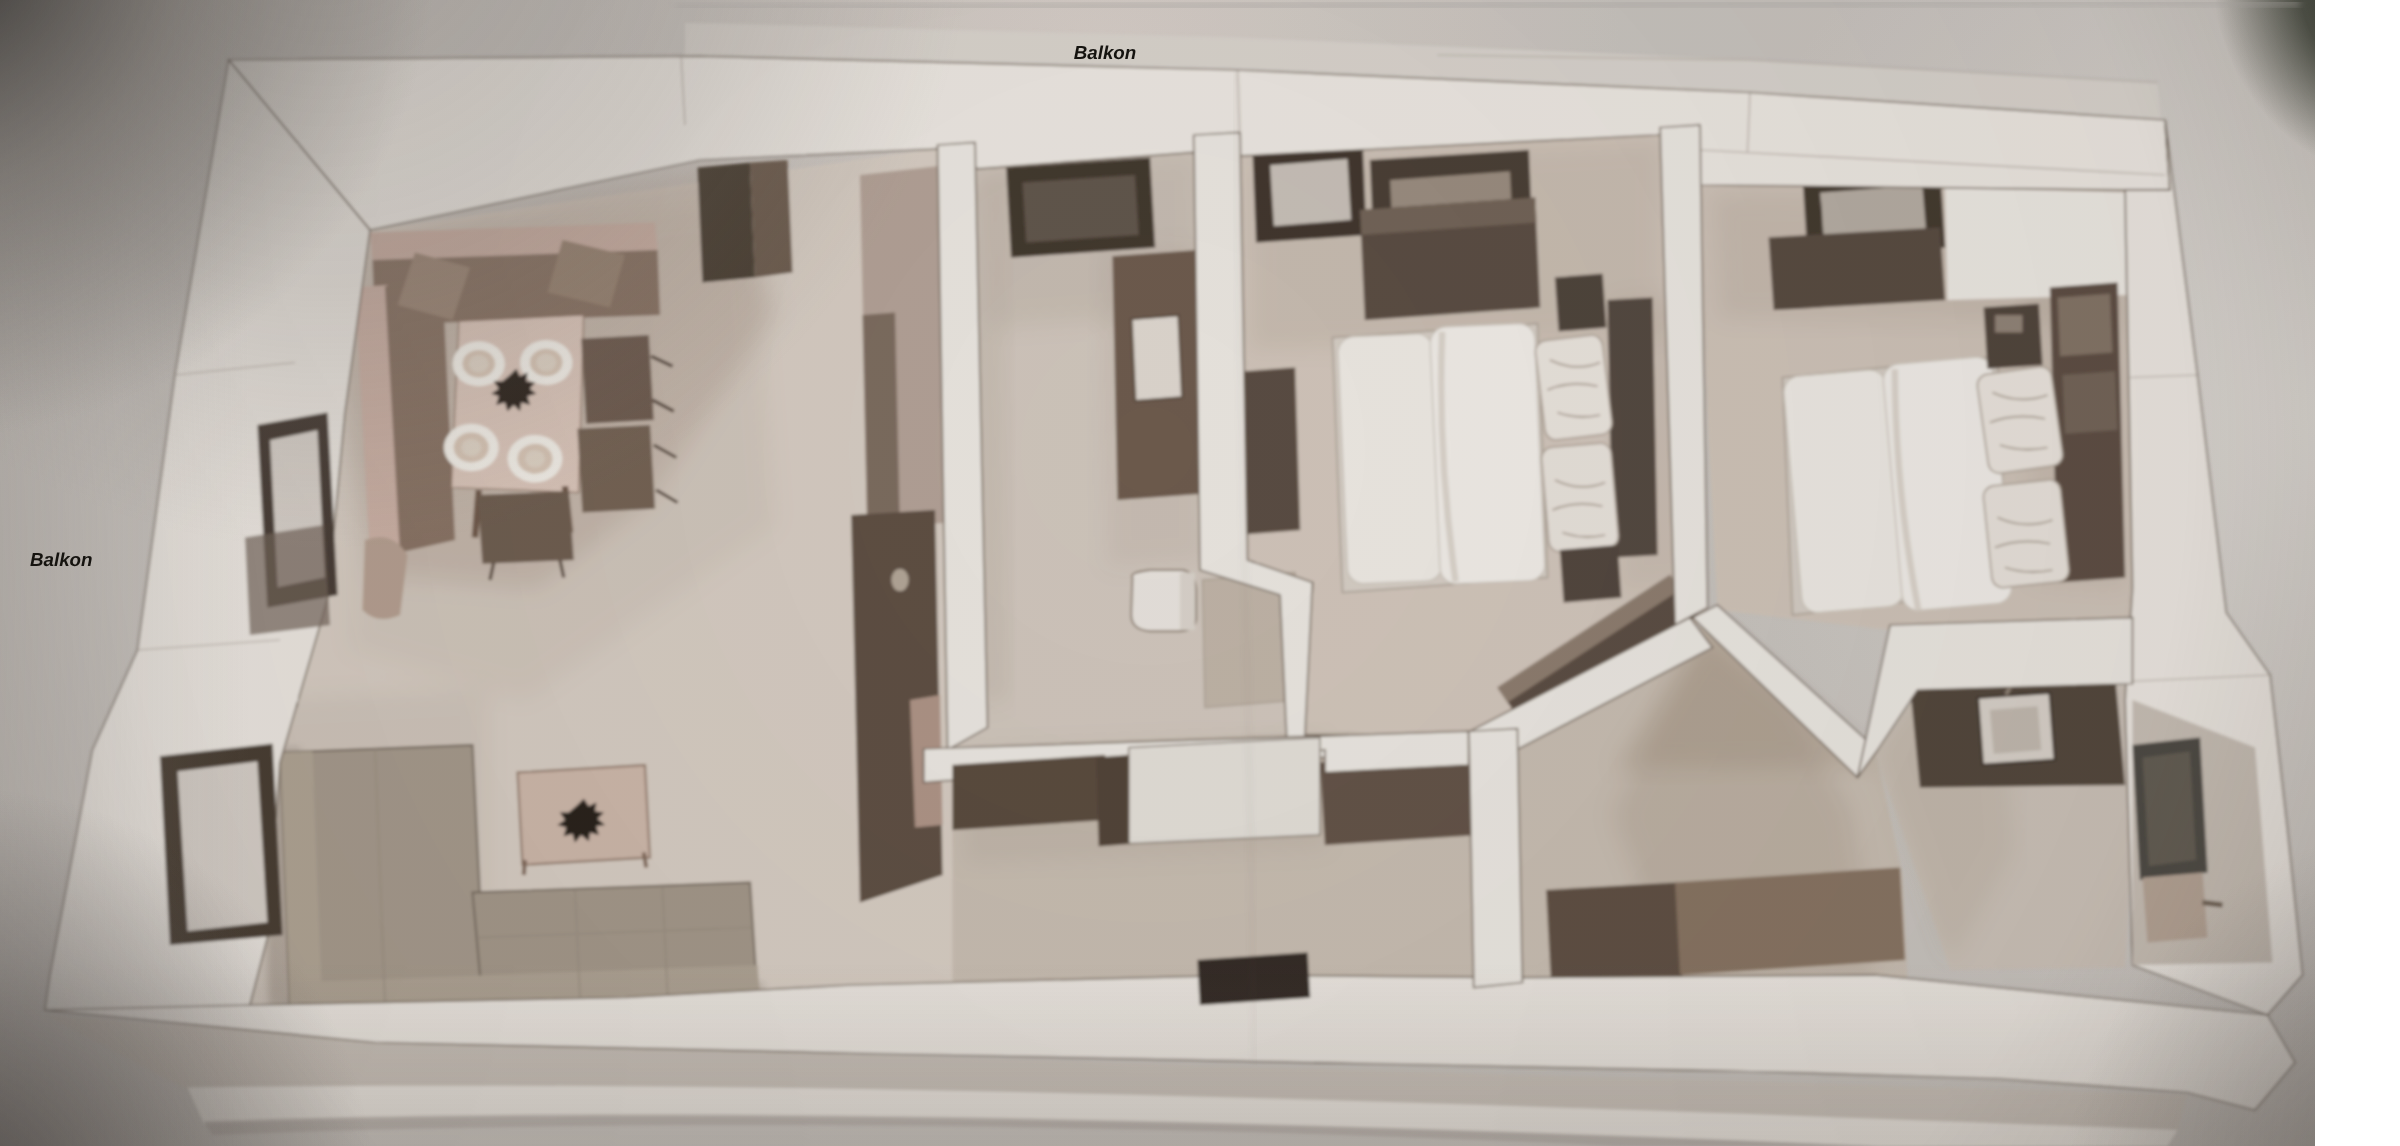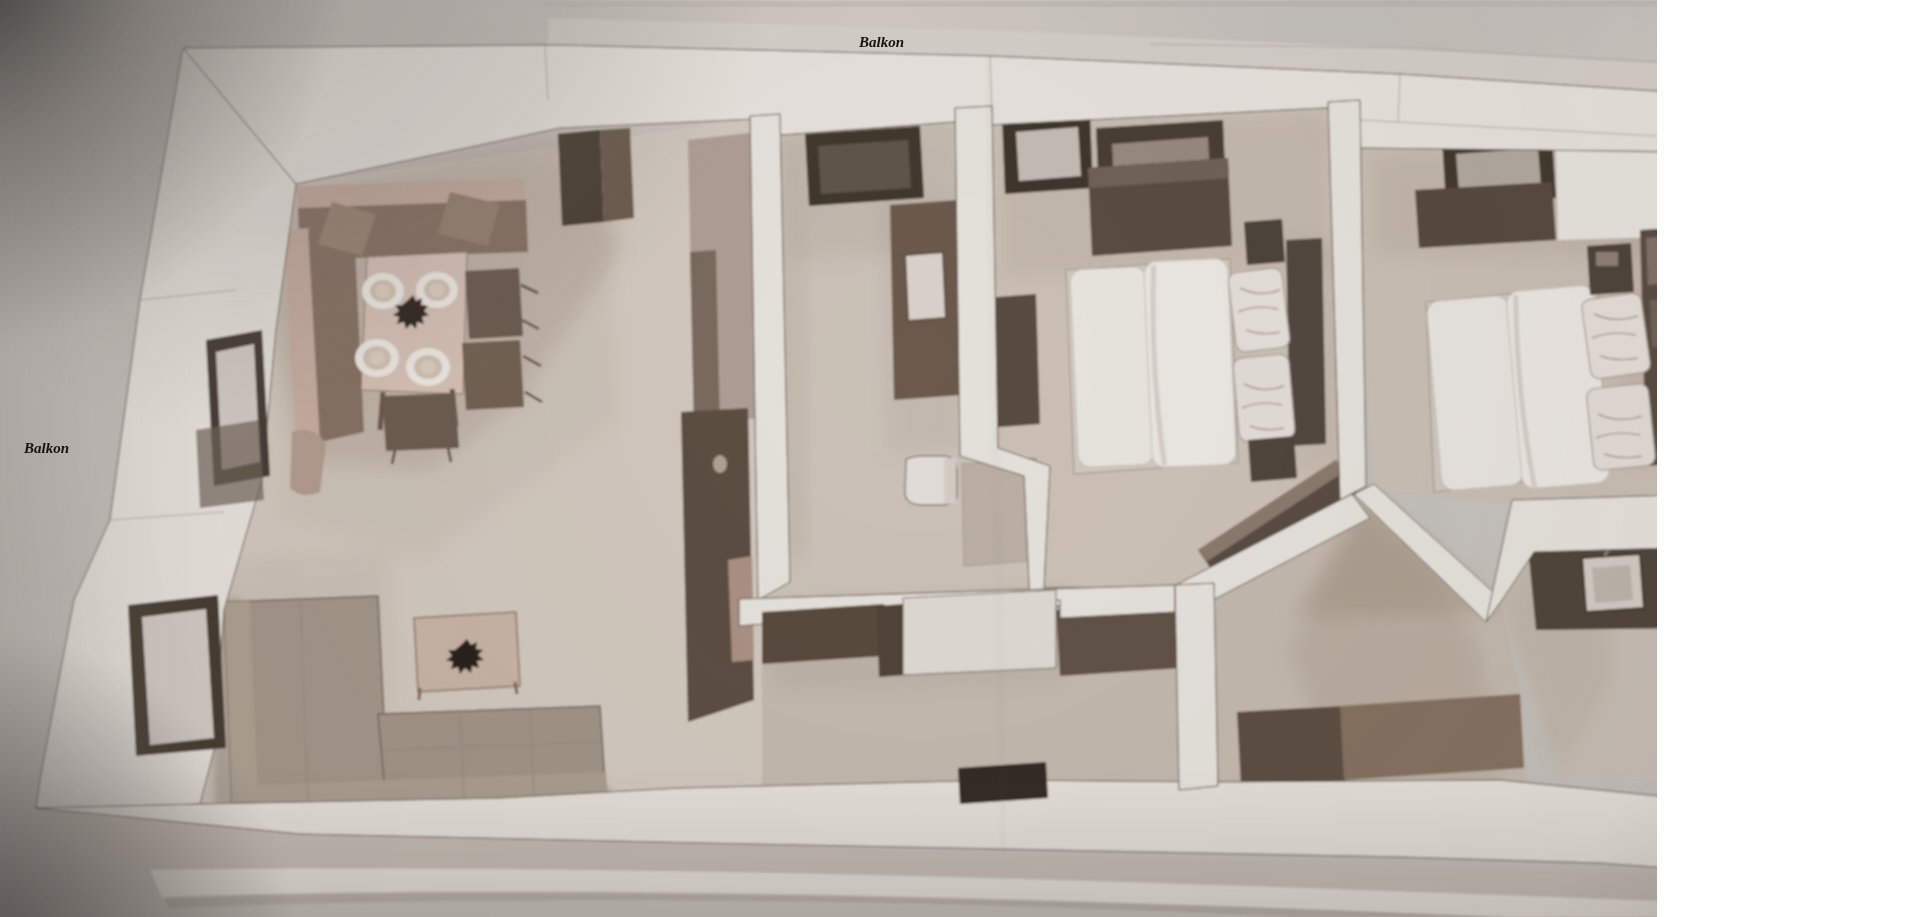--- a/index.html
+++ b/index.html
@@ -1,16 +1,16 @@
 <!DOCTYPE html>
 <html><head>
 <meta charset="utf-8">
 <style>
 html,body{margin:0;padding:0;}
-.page{position:relative;width:1657px;height:917px;overflow:hidden;background:#14b8a6;font-family:Liberation Serif, serif;}
+.page{position:relative;width:1852px;height:917px;overflow:hidden;background:#14b8a6;font-family:Liberation Sans, sans-serif;}
 svg{display:block;}
 </style>
 </head>
 <body>
 <div class="page">
 <svg width="1920" height="917" viewBox="0 0 1920 917">
 <defs>
   <radialGradient id="vTL" cx="-50" cy="-50" r="400" gradientUnits="userSpaceOnUse">
     <stop offset="0" stop-color="#2e2c2a" stop-opacity="0.95"></stop>
     <stop offset="0.5" stop-color="#585450" stop-opacity="0.5"></stop>

